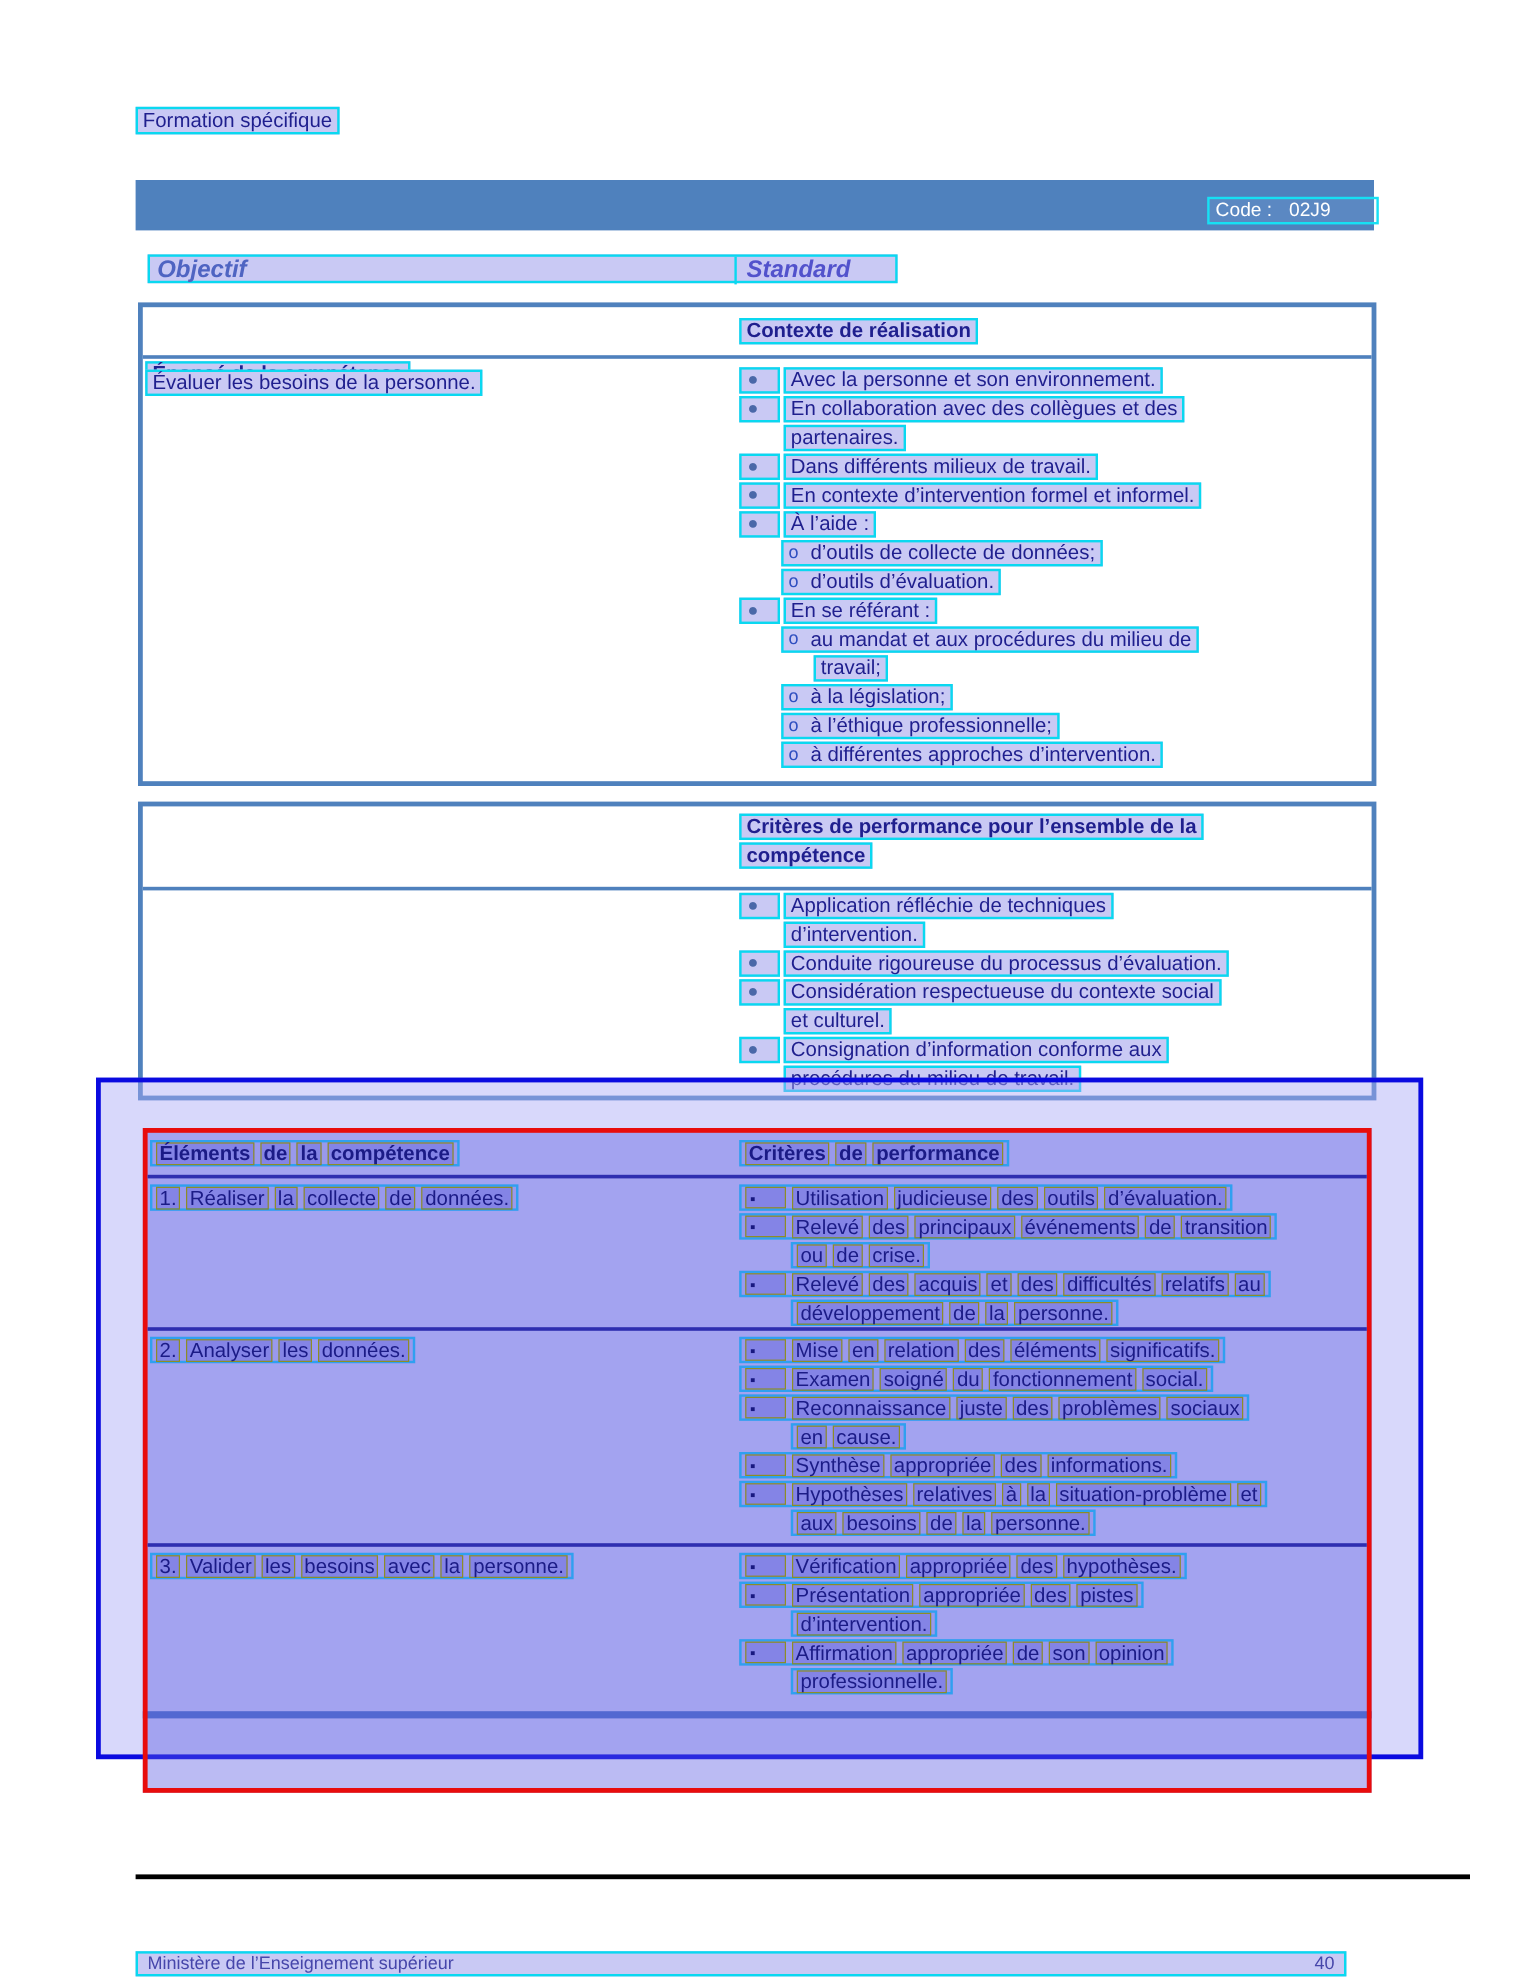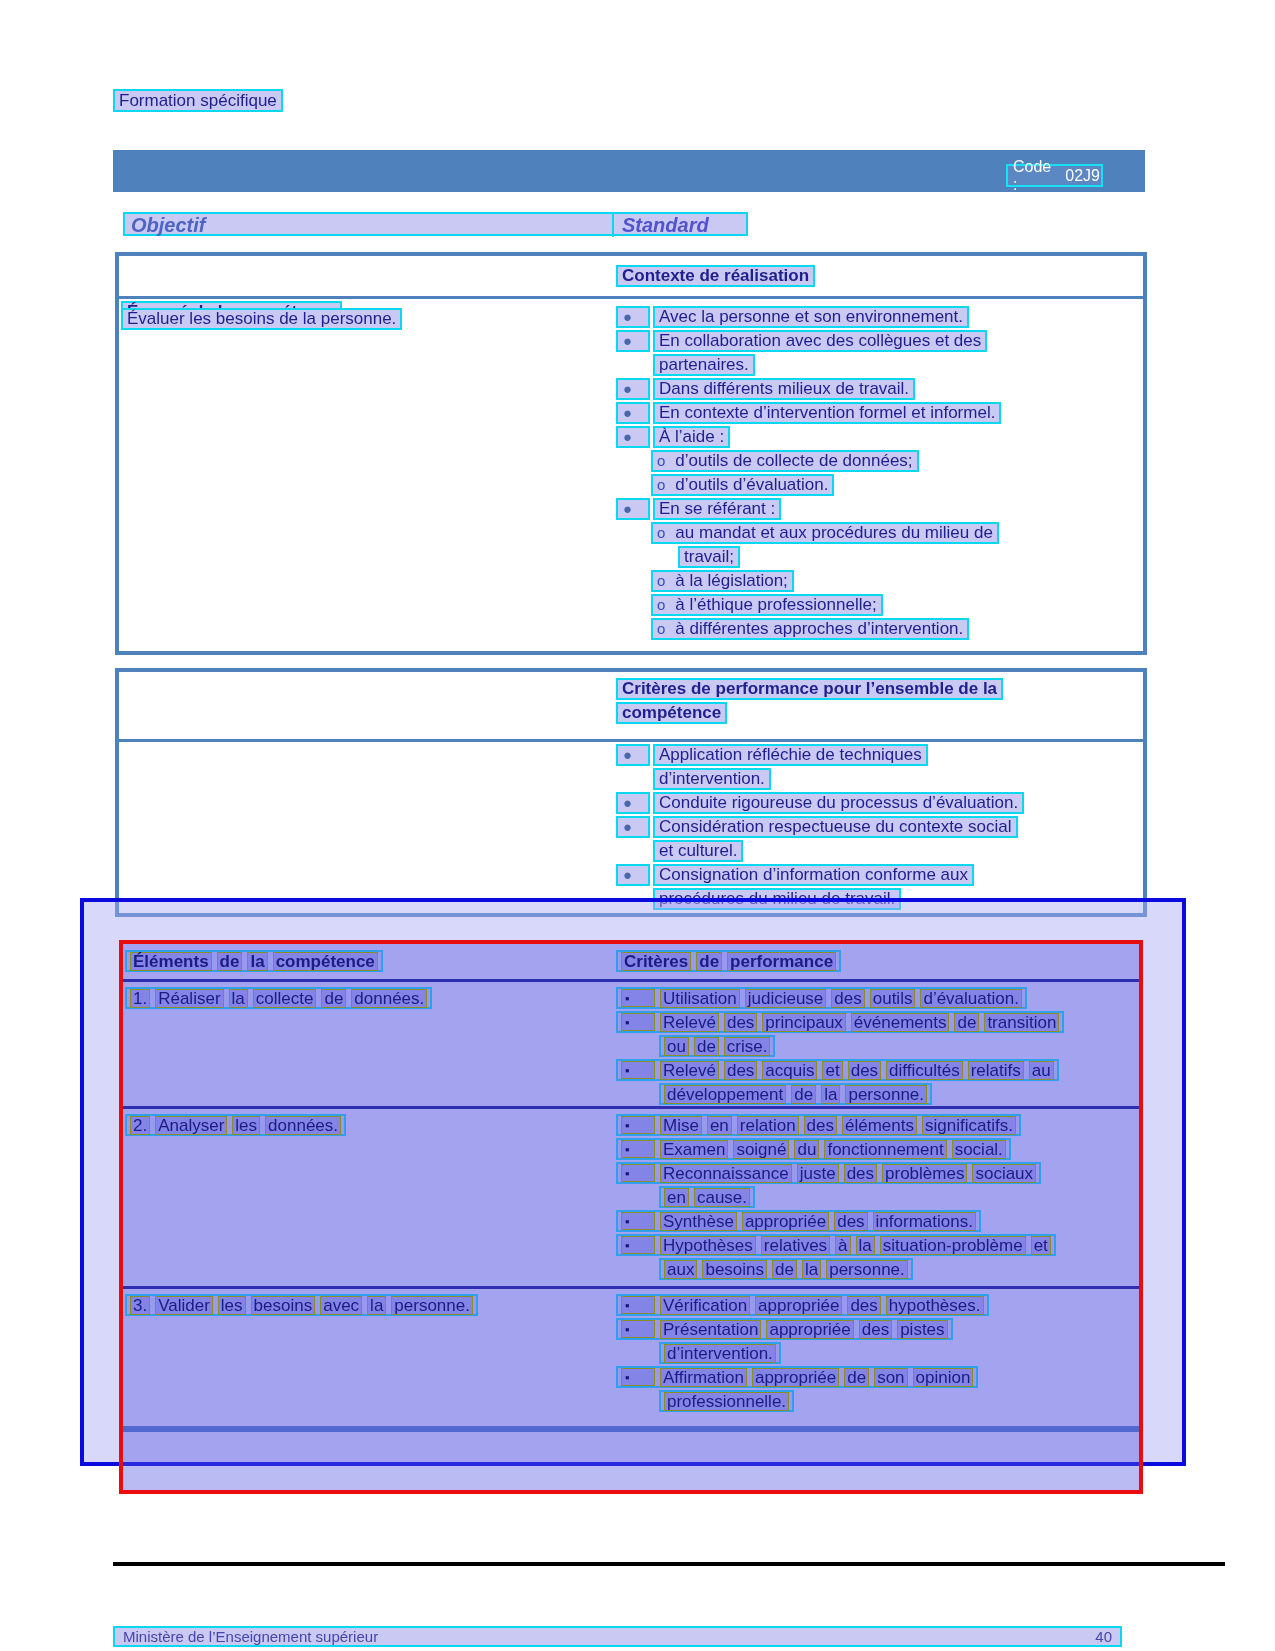--- a/index.html
+++ b/index.html
@@ -11,21 +11,21 @@
   
   .hl{
     display:inline-flex;align-items:center;height:22px;
     border:2px solid #0ad8f0;background:#c9c9f4;color:#1f1f8e;
     font-size:17px;line-height:18px;padding:0 4px;white-space:nowrap;
   }
   .hl.bold{font-weight:bold;}
   .formation{position:absolute;left:113px;top:69px;font-size:17px;height:23px;margin-top:20px;}
   .banner{position:absolute;left:113px;top:150px;width:1032px;height:42px;background:#4f81bd;}
   .code-box{
-    position:absolute;left:893px;top:14px;width:97px;height:23px;
+    position:absolute;left:893px;top:14px;width:143px;height:23px;
     border:2px solid #16e0f4;display:flex;align-items:center;gap:14px;
     color:#ffffff;font-size:16px;padding:0 5px;background:rgba(210,210,250,0.10);
   }
   .heading-bar{
     position:absolute;left:123px;top:212px;width:625px;height:24px;
     border:2px solid #0ad8f0;background:#c9c9f4;
     font-size:20px;font-weight:bold;font-style:italic;color:#4f64c2;
   }
   .heading-bar .obj{position:absolute;left:6px;top:0;}
   .heading-bar .std{position:absolute;left:487px;top:0;border-left:2px solid #0ad8f0;padding-left:8px;color:#5252cc;text-align:right;}

